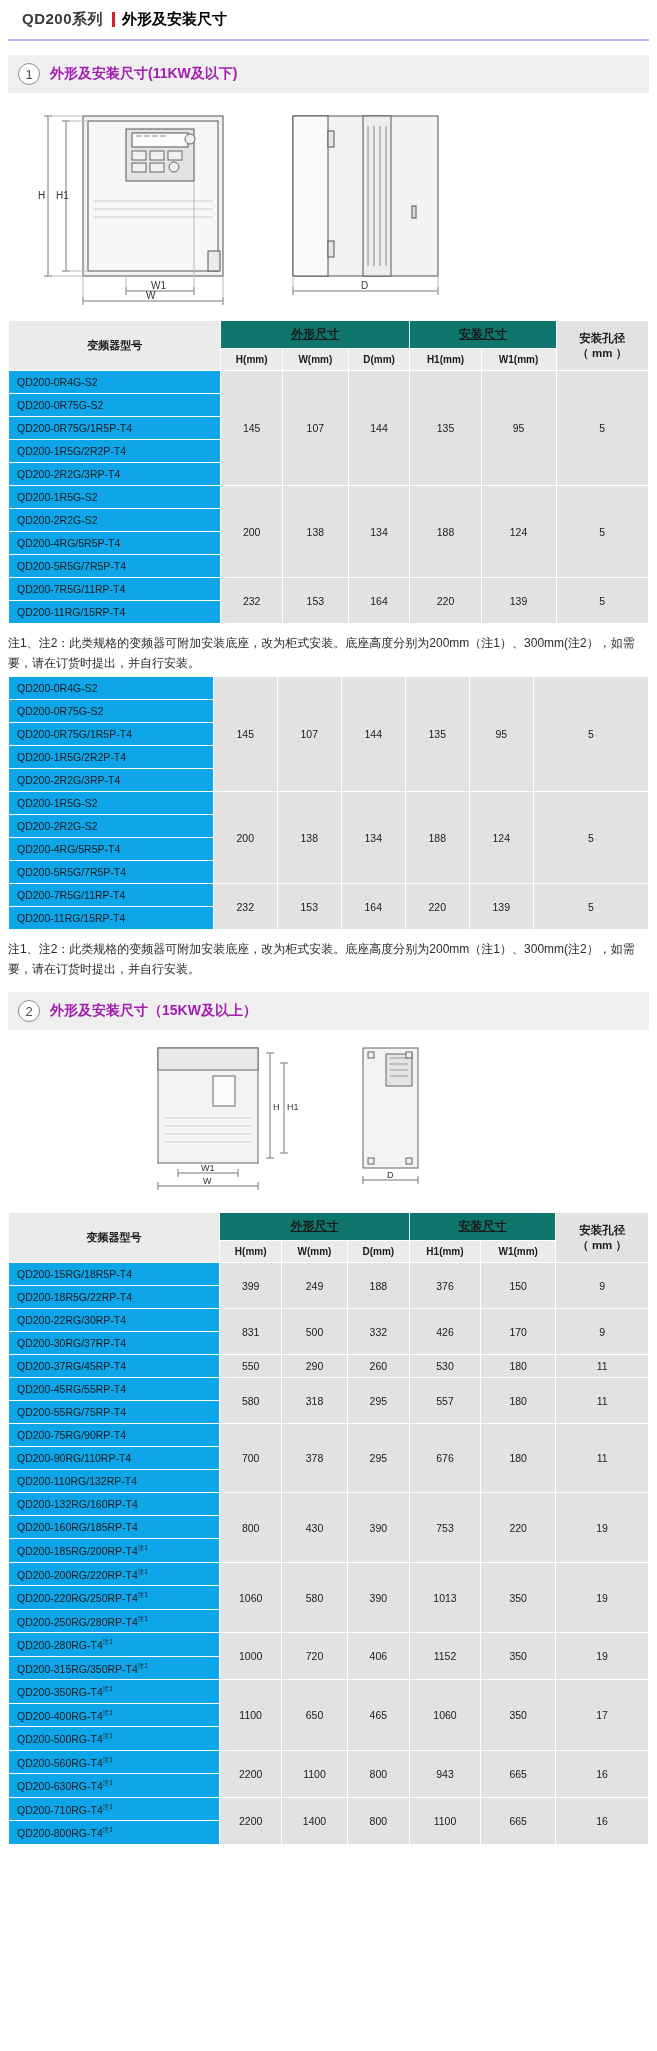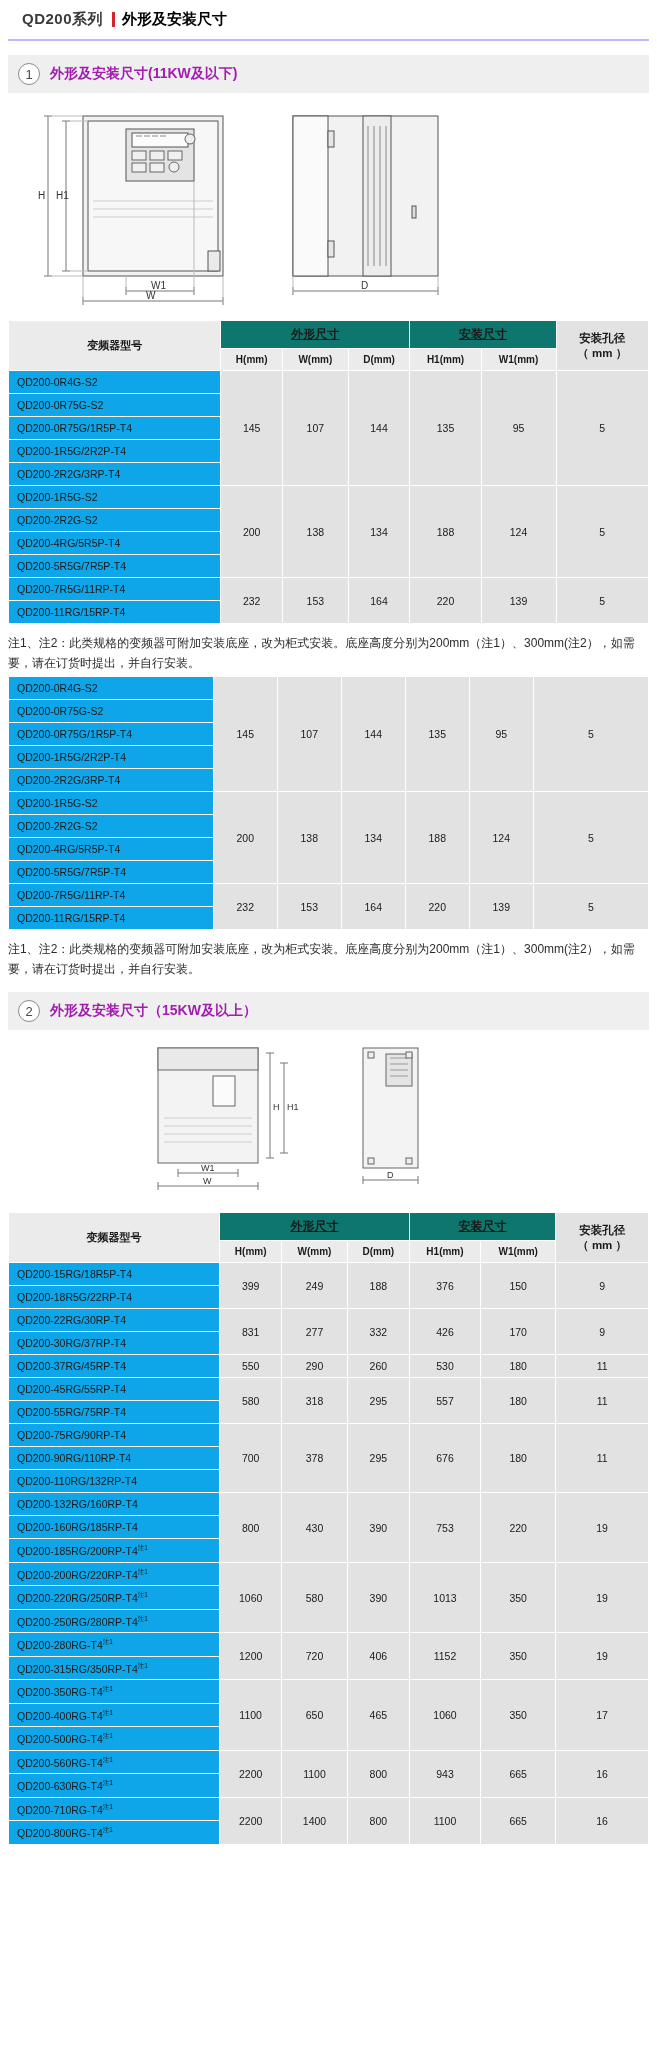--- a/index.html
+++ b/index.html
@@ -401,21 +401,21 @@
         <td class="val" rowspan="2">150</td>
         <td class="val" rowspan="2">9</td>
       </tr>
       <tr>
           <td class="model">QD200-18R5G/22RP-T4</td>
         </tr>
 
       <tr>
         <td class="model">QD200-22RG/30RP-T4</td>
         <td class="val" rowspan="2">831</td>
-        <td class="val" rowspan="2">277</td>
+        <td class="val" rowspan="2">500</td>
         <td class="val" rowspan="2">332</td>
         <td class="val" rowspan="2">426</td>
         <td class="val" rowspan="2">170</td>
         <td class="val" rowspan="2">9</td>
       </tr>
       <tr>
           <td class="model">QD200-30RG/37RP-T4</td>
         </tr>
 
       <tr>
@@ -484,21 +484,21 @@
       </tr>
       <tr>
           <td class="model">QD200-220RG/250RP-T4<sup>注1</sup></td>
         </tr>
       <tr>
           <td class="model">QD200-250RG/280RP-T4<sup>注1</sup></td>
         </tr>
 
       <tr>
         <td class="model">QD200-280RG-T4<sup>注1</sup></td>
-        <td class="val" rowspan="2">1200</td>
+        <td class="val" rowspan="2">1000</td>
         <td class="val" rowspan="2">720</td>
         <td class="val" rowspan="2">406</td>
         <td class="val" rowspan="2">1152</td>
         <td class="val" rowspan="2">350</td>
         <td class="val" rowspan="2">19</td>
       </tr>
       <tr>
           <td class="model">QD200-315RG/350RP-T4<sup>注1</sup></td>
         </tr>
 

